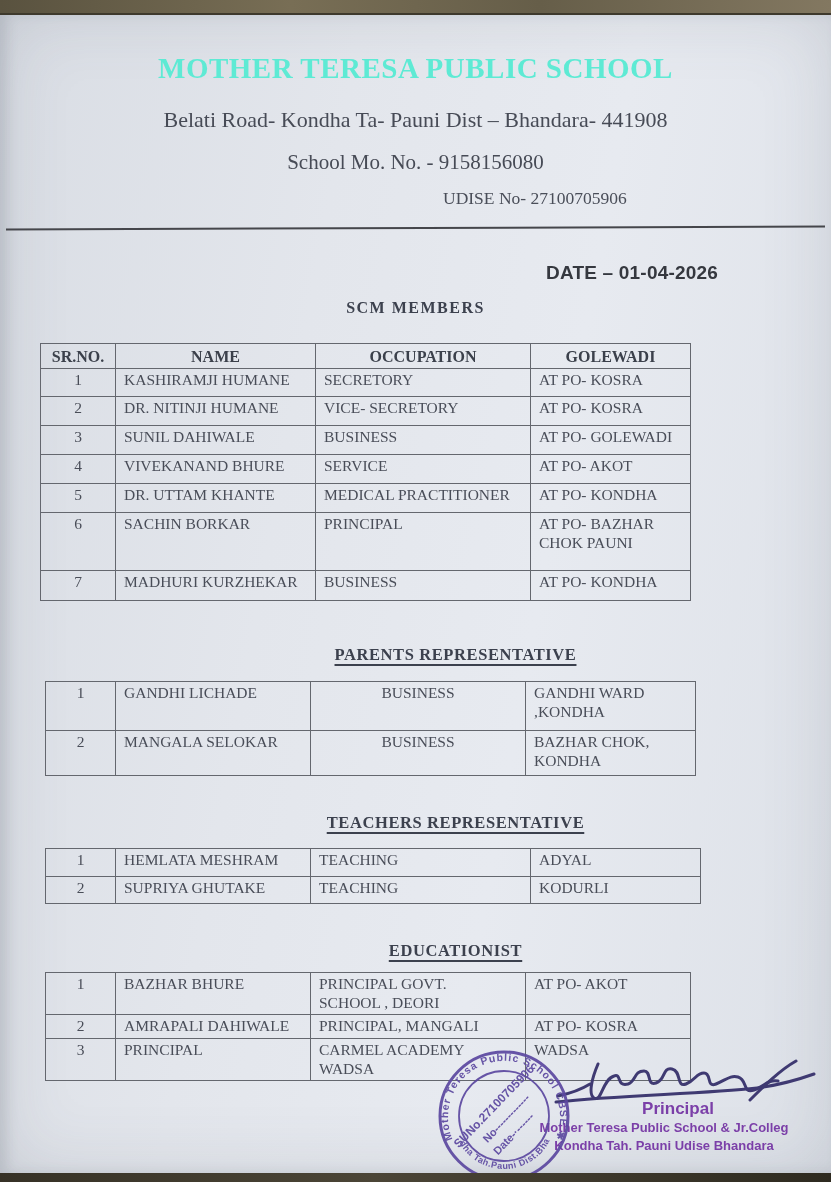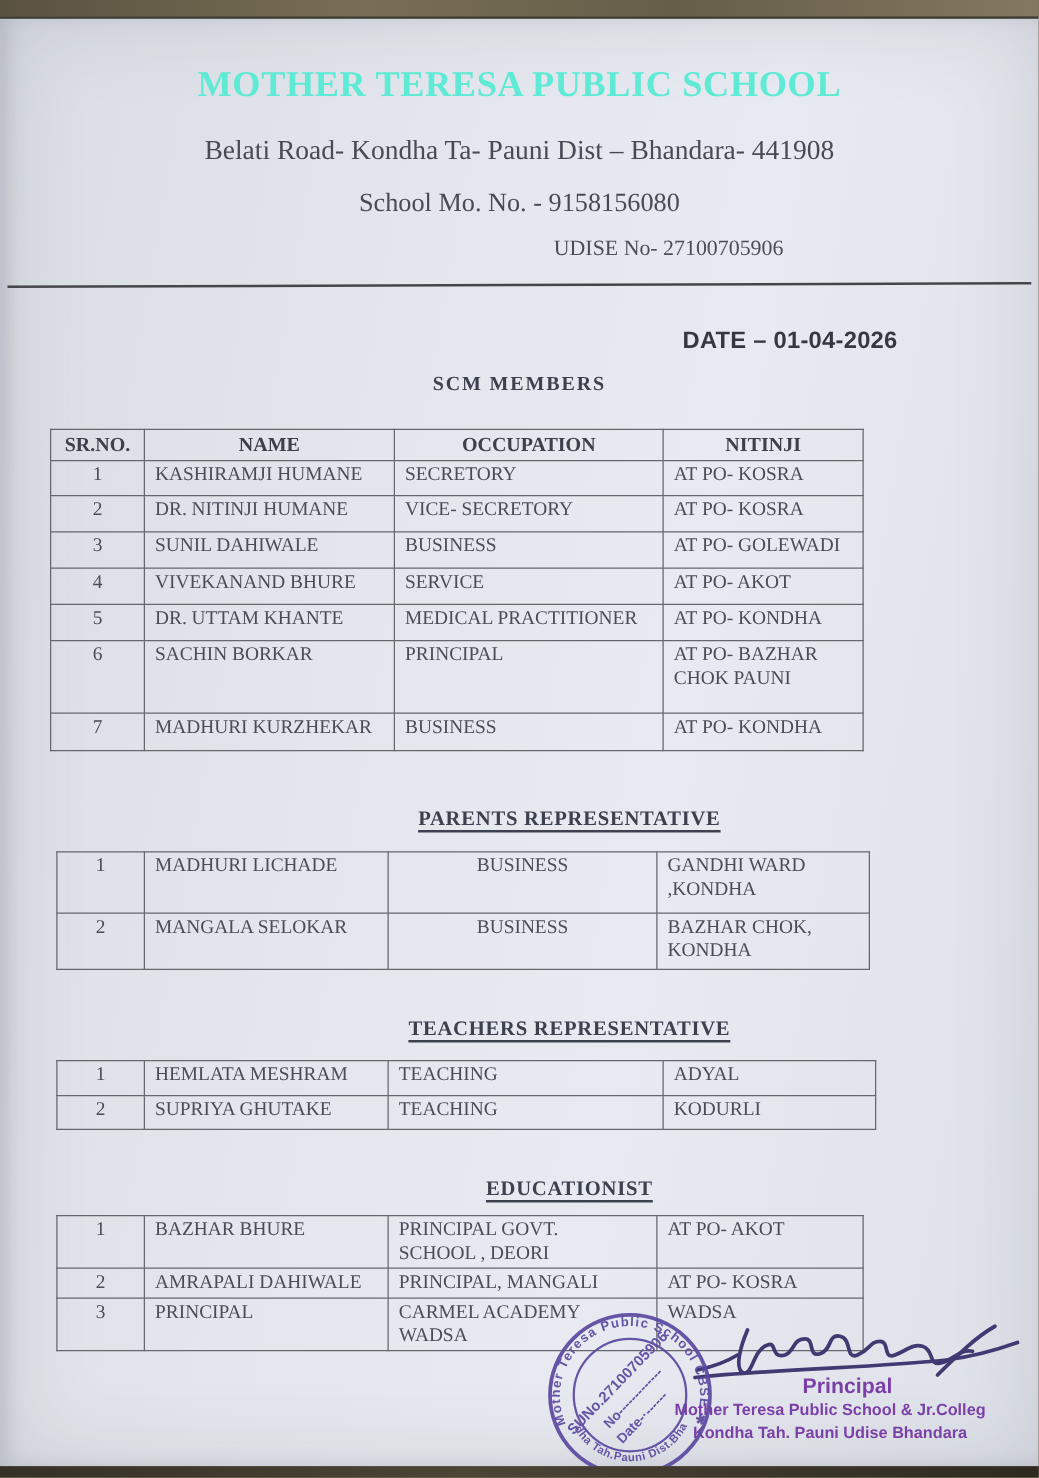--- a/index.html
+++ b/index.html
@@ -69,21 +69,21 @@
       <col style="width:75px">
       <col style="width:200px">
       <col style="width:215px">
       <col style="width:160px">
     </colgroup>
   <tbody>
       <tr class="hdr">
     <td>SR.NO.</td>
     <td>NAME</td>
     <td>OCCUPATION</td>
-    <td>NITINJI</td>
+    <td>GOLEWADI</td>
   </tr>
   <tr style="height:28px">
     <td class="sr">1</td>
     <td>KASHIRAMJI HUMANE</td>
     <td>SECRETORY</td>
     <td>AT PO- KOSRA</td>
   </tr>
   <tr style="height:29px">
     <td class="sr">2</td>
     <td>DR. NITINJI HUMANE</td>
@@ -128,21 +128,21 @@
 <table class="abs" style="left:45px;top:681px;width:650px;">
   <colgroup>
       <col style="width:70px">
       <col style="width:195px">
       <col style="width:215px">
       <col style="width:170px">
     </colgroup>
   <tbody>
       <tr style="height:49px">
     <td class="sr">1</td>
-    <td>MADHURI LICHADE</td>
+    <td>GANDHI LICHADE</td>
     <td class="cctr">BUSINESS</td>
     <td>GANDHI WARD
 ,KONDHA</td>
   </tr>
   <tr style="height:45px">
     <td class="sr">2</td>
     <td>MANGALA SELOKAR</td>
     <td class="cctr">BUSINESS</td>
     <td>BAZHAR CHOK,
 KONDHA</td>

